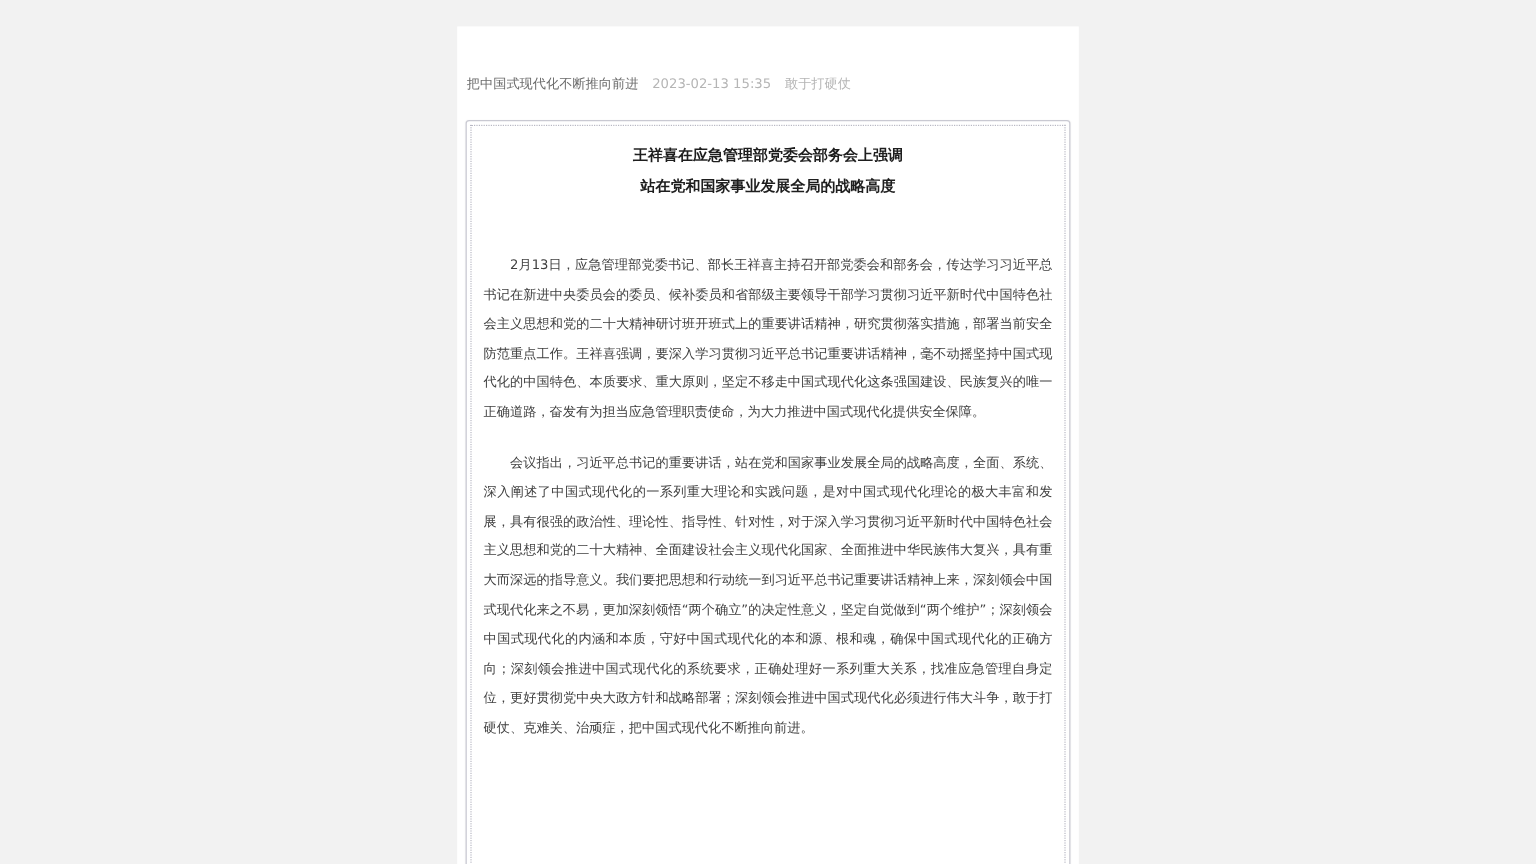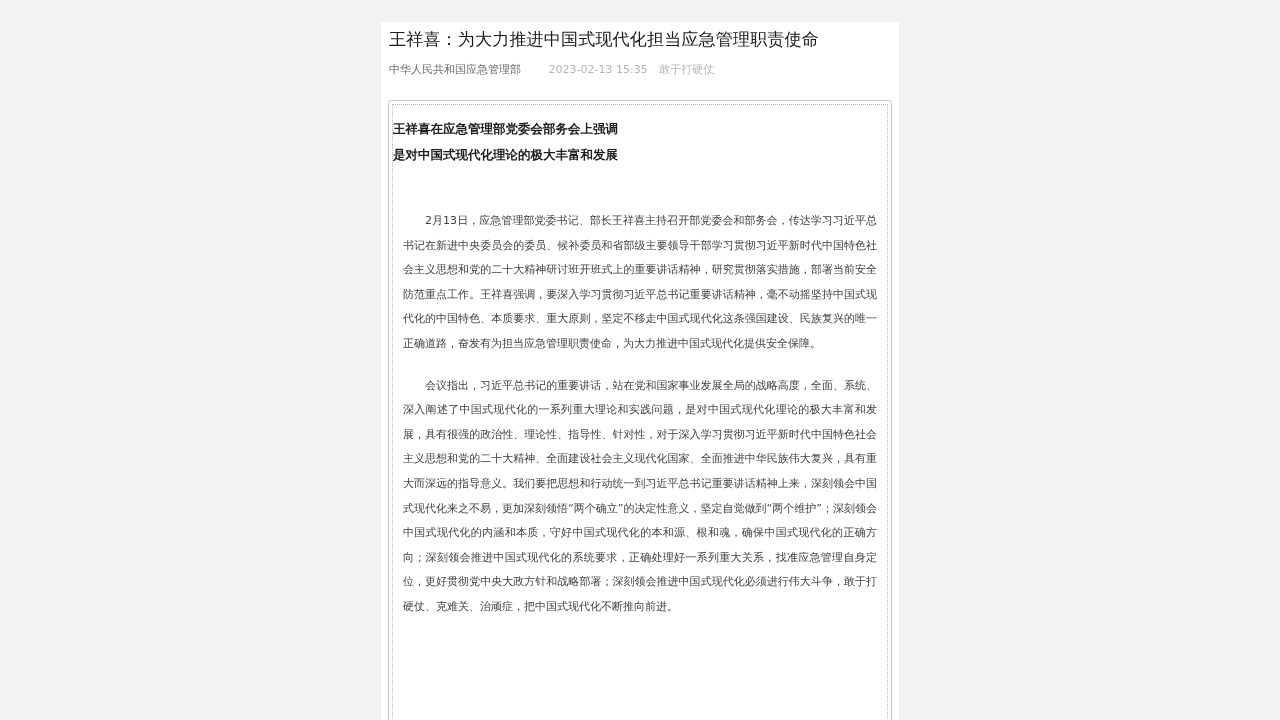--- a/index.html
+++ b/index.html
@@ -32,21 +32,21 @@
     }
     .meta {
       position: absolute;
       left: 8px;
       top: 40px;
       font-size: 11px;
       color: #8a8a8a;
       white-space: nowrap;
     }
     .meta .source { color: #6b6b6b; }
-    .meta .date { margin-left: 24px; color: #b5b5b5; }
+    .meta .date { margin-left: 8px; color: #b5b5b5; }
     .meta .loc { margin-left: 8px; color: #b5b5b5; }
     .outer-box {
       position: absolute;
       left: 7px;
       top: 78px;
       width: 502px;
       height: 700px;
       border: 1px solid #c9c9d2;
       border-radius: 3px;
       box-shadow: 0 0 1px rgba(0,0,0,0.08);
@@ -55,21 +55,21 @@
       position: absolute;
       left: 3px;
       top: 3px;
       right: 3px;
       bottom: 0;
       border: 1px dotted #b8b8c4;
       border-bottom: none;
     }
     .headline {
       margin: 0;
-      text-align: left;
+      text-align: center;
       font-size: 12.5px;
       font-weight: bold;
       color: #1e1e1e;
       line-height: 26px;
     }
     .headlines {
       position: absolute;
       left: 0;
       right: 0;
       top: 11px;
@@ -86,32 +86,31 @@
     }
     .body p {
       margin: 0 0 17px 0;
       text-indent: 2em;
     }
   </style>
 </head>
 <body>
 
 <div class="page">
-  <h1 class="title">王祥喜：为大力推进中国式现代化担当应急管理职责使命</h1>
   <div class="meta">
-    <span class="source">中华人民共和国应急管理部</span>
+    <span class="source">把中国式现代化不断推向前进</span>
     <span class="date">2023-02-13 15:35</span>
     <span class="loc">敢于打硬仗</span>
   </div>
 
   <div class="outer-box">
     <div class="inner-box">
       <div class="headlines">
         <p class="headline">王祥喜在应急管理部党委会部务会上强调</p>
-        <p class="headline">是对中国式现代化理论的极大丰富和发展</p>
+        <p class="headline">站在党和国家事业发展全局的战略高度</p>
       </div>
       <div class="body">
         <p>2月13日，应急管理部党委书记、部长王祥喜主持召开部党委会和部务会，传达学习习近平总书记在新进中央委员会的委员、候补委员和省部级主要领导干部学习贯彻习近平新时代中国特色社会主义思想和党的二十大精神研讨班开班式上的重要讲话精神，研究贯彻落实措施，部署当前安全防范重点工作。王祥喜强调，要深入学习贯彻习近平总书记重要讲话精神，毫不动摇坚持中国式现代化的中国特色、本质要求、重大原则，坚定不移走中国式现代化这条强国建设、民族复兴的唯一正确道路，奋发有为担当应急管理职责使命，为大力推进中国式现代化提供安全保障。</p>
         <p>会议指出，习近平总书记的重要讲话，站在党和国家事业发展全局的战略高度，全面、系统、深入阐述了中国式现代化的一系列重大理论和实践问题，是对中国式现代化理论的极大丰富和发展，具有很强的政治性、理论性、指导性、针对性，对于深入学习贯彻习近平新时代中国特色社会主义思想和党的二十大精神、全面建设社会主义现代化国家、全面推进中华民族伟大复兴，具有重大而深远的指导意义。我们要把思想和行动统一到习近平总书记重要讲话精神上来，深刻领会中国式现代化来之不易，更加深刻领悟“两个确立”的决定性意义，坚定自觉做到“两个维护”；深刻领会中国式现代化的内涵和本质，守好中国式现代化的本和源、根和魂，确保中国式现代化的正确方向；深刻领会推进中国式现代化的系统要求，正确处理好一系列重大关系，找准应急管理自身定位，更好贯彻党中央大政方针和战略部署；深刻领会推进中国式现代化必须进行伟大斗争，敢于打硬仗、克难关、治顽症，把中国式现代化不断推向前进。</p>
       </div>
     </div>
   </div>
 </div>
 
 </body></html>

